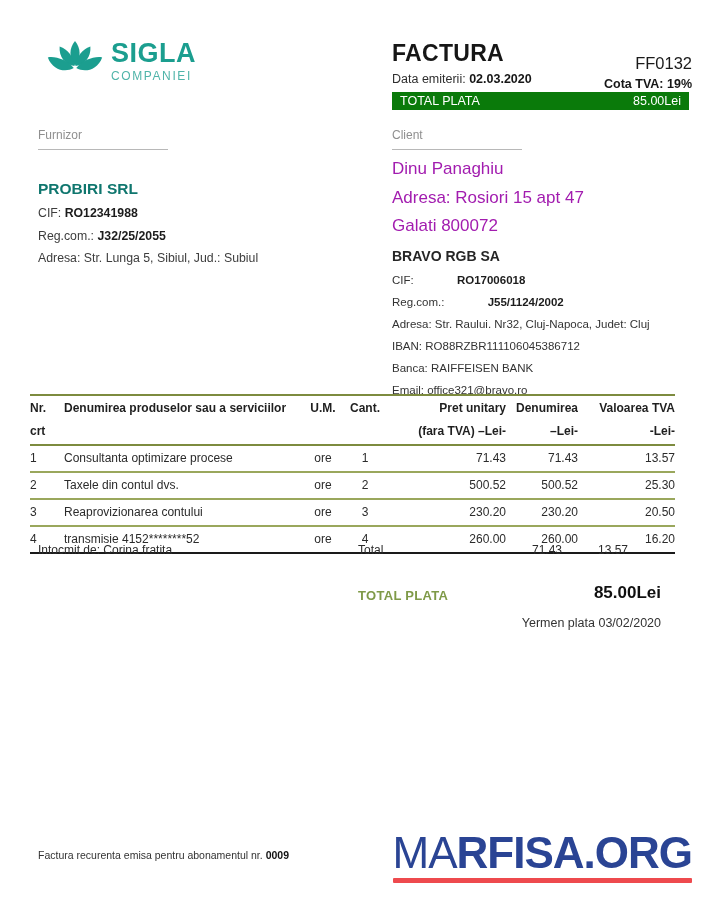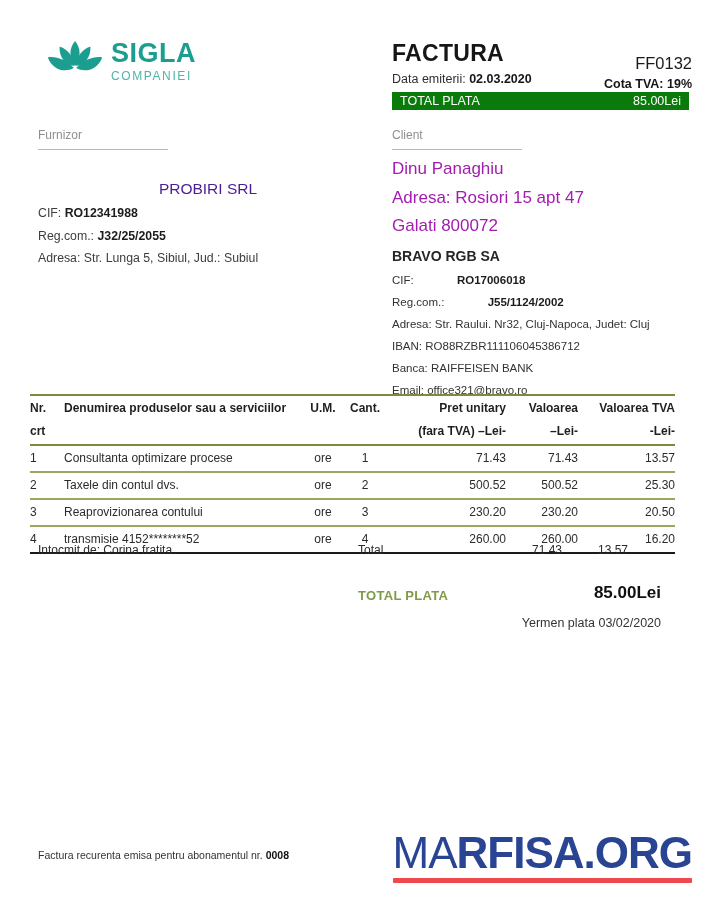--- a/index.html
+++ b/index.html
@@ -26,21 +26,21 @@
   .green-bar{
     position:absolute;left:392px;top:92px;width:297px;height:18px;background:#0a7a0a;
     color:#fff;font-size:12.5px;display:flex;justify-content:space-between;align-items:center;
     padding:0 8px;box-sizing:border-box;
   }
 
   
   .party-label{font-size:12px;color:#8f8f8f;}
   .party-rule{width:130px;border-bottom:1px solid #b8b8b8;margin-top:7px;}
   .supplier{position:absolute;left:38px;top:128px;width:340px;}
-  .supplier-name{font-size:15.5px;font-weight:normal;color:#4c1d95;margin-top:30px;text-align:center;}
+  .supplier-name{font-size:15.5px;font-weight:bold;color:#0f766e;margin-top:30px;}
   .supplier .line{font-size:12.3px;color:#3d3d3d;margin-top:9px;line-height:1.1;}
   .supplier .line b{color:#1c1c1c;}
 
   .client{position:absolute;left:392px;top:128px;width:300px;}
   .client .gray{font-size:17px;color:#a21caf;margin-top:10px;line-height:1.1;}
   .client-company{font-size:14px;font-weight:bold;color:#262626;margin-top:12px;}
   .client .detail{font-size:11.5px;color:#333;margin-top:9.5px;line-height:1.1;}
   .client .detail b{color:#1c1c1c;padding-left:40px;}
 
   
@@ -177,21 +177,21 @@
         </th>
         <th class="ac">
           <div>Cant.</div>
             <div class="l2"></div>
         </th>
         <th class="th-pret">
           <div>Pret unitary</div>
             <div class="l2">(fara TVA) –Lei-</div>
         </th>
         <th class="th-val">
-          <div>Valoarea</div>
+          <div>Denumirea</div>
             <div class="l2">–Lei-</div>
         </th>
         <th class="th-tva">
           <div>Valoarea TVA</div>
             <div class="l2">-Lei-</div>
         </th>
       </tr>
     </thead>
     <tbody>
       <tr>
@@ -240,21 +240,21 @@
 
   <div class="pos total-plata-label">TOTAL PLATA</div>
   <div class="pos total-plata-value">85.00Lei</div>
   <div class="pos due-line">
     <span>Yermen plata</span>
     <span>03/02/2020</span>
   </div>
 
   <div class="footer-note">
     <span>Factura recurenta emisa pentru abonamentul nr.</span>
-    <b>0008</b>
+    <b>0009</b>
   </div>
 
   <div class="site-logo">
     <div class="wordmark"><span class="wm-light">MA</span><span class="wm-bold">RFISA.ORG</span></div>
     <div class="red-bar"></div>
   </div>
 
 </div>
 
 </body></html>

